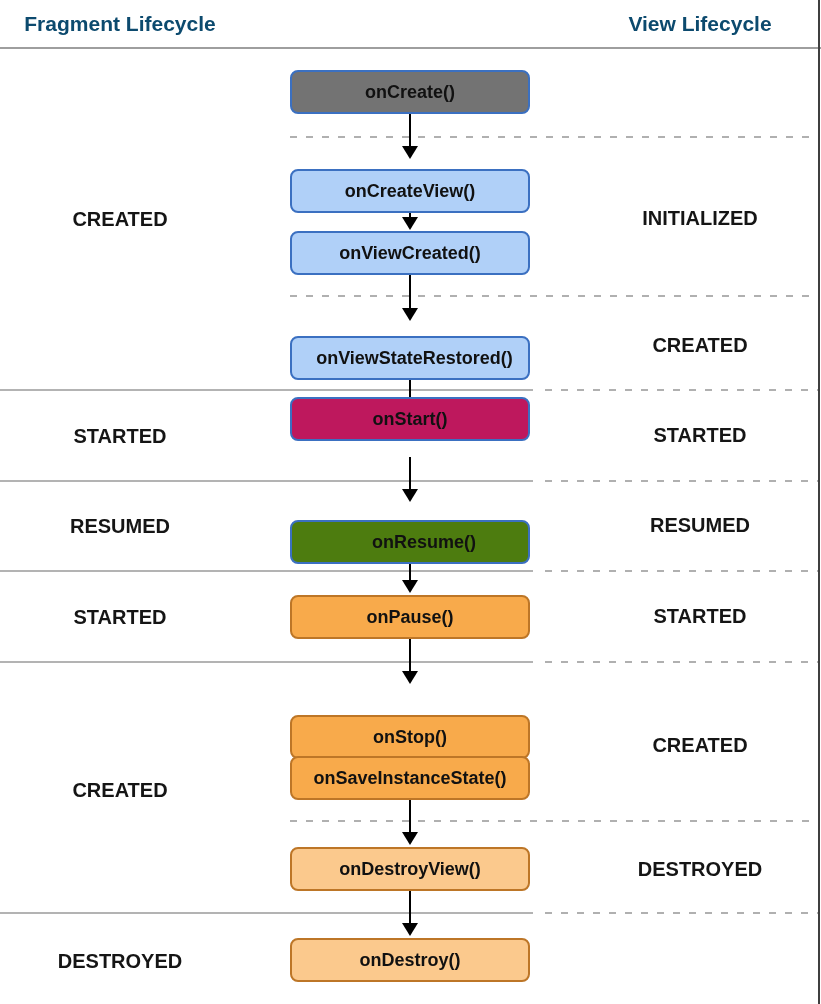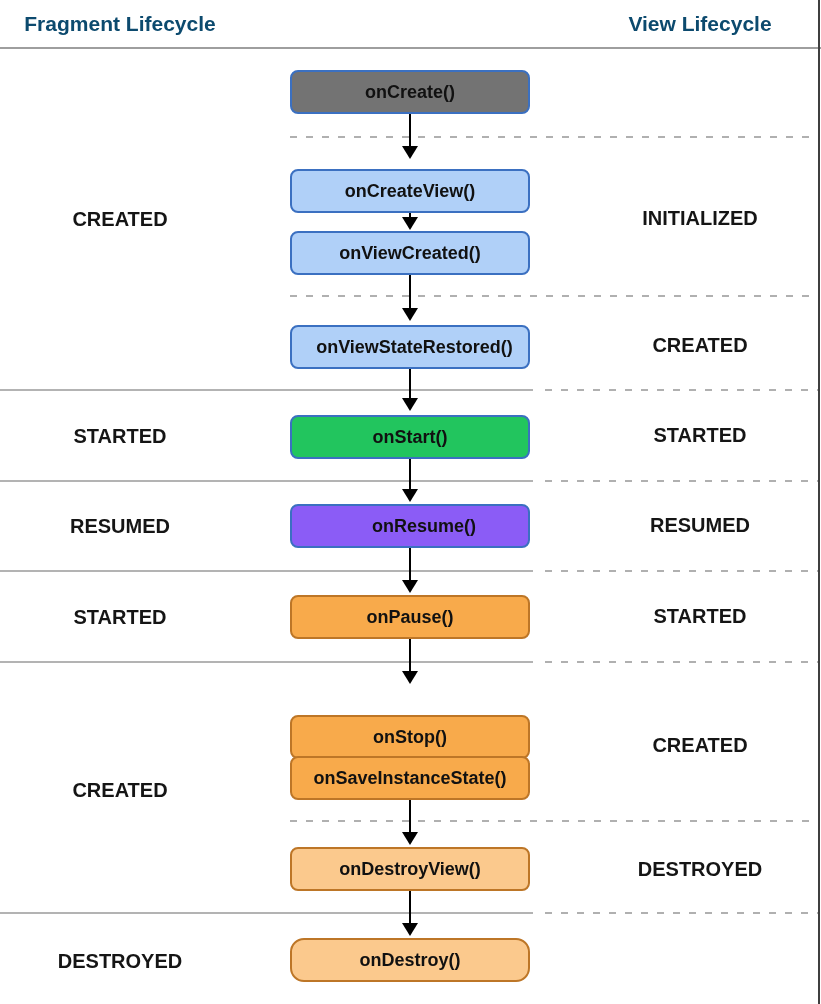--- a/index.html
+++ b/index.html
@@ -107,42 +107,42 @@
 
   <div class="cb-box" style="top: 70px; background-color: #737373; border-color: rgb(59, 112, 193);">
     <span>onCreate()</span>
   </div>
   <div class="cb-box" style="top: 161px; background-color: rgb(176, 208, 248); border-color: rgb(59, 112, 193); margin-top: 8px;">
     <span>onCreateView()</span>
   </div>
   <div class="cb-box" style="top: 231px; background-color: rgb(176, 208, 248); border-color: rgb(59, 112, 193);">
     <span>onViewCreated()</span>
   </div>
-  <div class="cb-box" style="top: 325px; background-color: rgb(176, 208, 248); border-color: rgb(59, 112, 193); padding-left: 9px;">
+  <div class="cb-box" style="top: 336px; background-color: rgb(176, 208, 248); border-color: rgb(59, 112, 193); padding-left: 9px;">
     <span>onViewStateRestored()</span>
   </div>
-  <div class="cb-box" style="top: 415px; background-color: #22c55e; border-color: rgb(59, 112, 193); text-align: center;">
+  <div class="cb-box" style="top: 397px; background-color: #be185d; border-color: rgb(59, 112, 193); text-align: center;">
     <span>onStart()</span>
   </div>
-  <div class="cb-box" style="top: 504px; background-color: #8b5cf6; border-color: rgb(59, 112, 193); padding-left: 28px;">
+  <div class="cb-box" style="top: 520px; background-color: #4d7c0f; border-color: rgb(59, 112, 193); padding-left: 28px;">
     <span>onResume()</span>
   </div>
   <div class="cb-box" style="top: 595px; background-color: rgb(248, 170, 75); border-color: rgb(189, 118, 39);">
     <span>onPause()</span>
   </div>
   <div class="cb-box" style="top: 715px; background-color: rgb(248, 170, 75); border-color: rgb(189, 118, 39);">
     <span>onStop()</span>
   </div>
   <div class="cb-box" style="top: 756px; background-color: rgb(248, 170, 75); border-color: rgb(189, 118, 39);">
     <span>onSaveInstanceState()</span>
   </div>
   <div class="cb-box" style="top: 847px; background-color: rgb(251, 201, 141); border-color: rgb(189, 118, 39);">
     <span>onDestroyView()</span>
   </div>
-  <div class="cb-box" style="top: 938px; background-color: rgb(251, 201, 141); border-color: rgb(189, 118, 39); border-radius: 14px;">
+  <div class="cb-box" style="top: 938px; background-color: rgb(251, 201, 141); border-color: rgb(189, 118, 39);">
     <span>onDestroy()</span>
   </div>
 
   <div class="state-label" style="left:120px;top:219px">CREATED</div>
   <div class="state-label" style="left:120px;top:436px">STARTED</div>
   <div class="state-label" style="left:120px;top:526px">RESUMED</div>
   <div class="state-label" style="left:120px;top:617px">STARTED</div>
   <div class="state-label" style="left:120px;top:790px">CREATED</div>
   <div class="state-label" style="left:120px;top:961px">DESTROYED</div>
 

